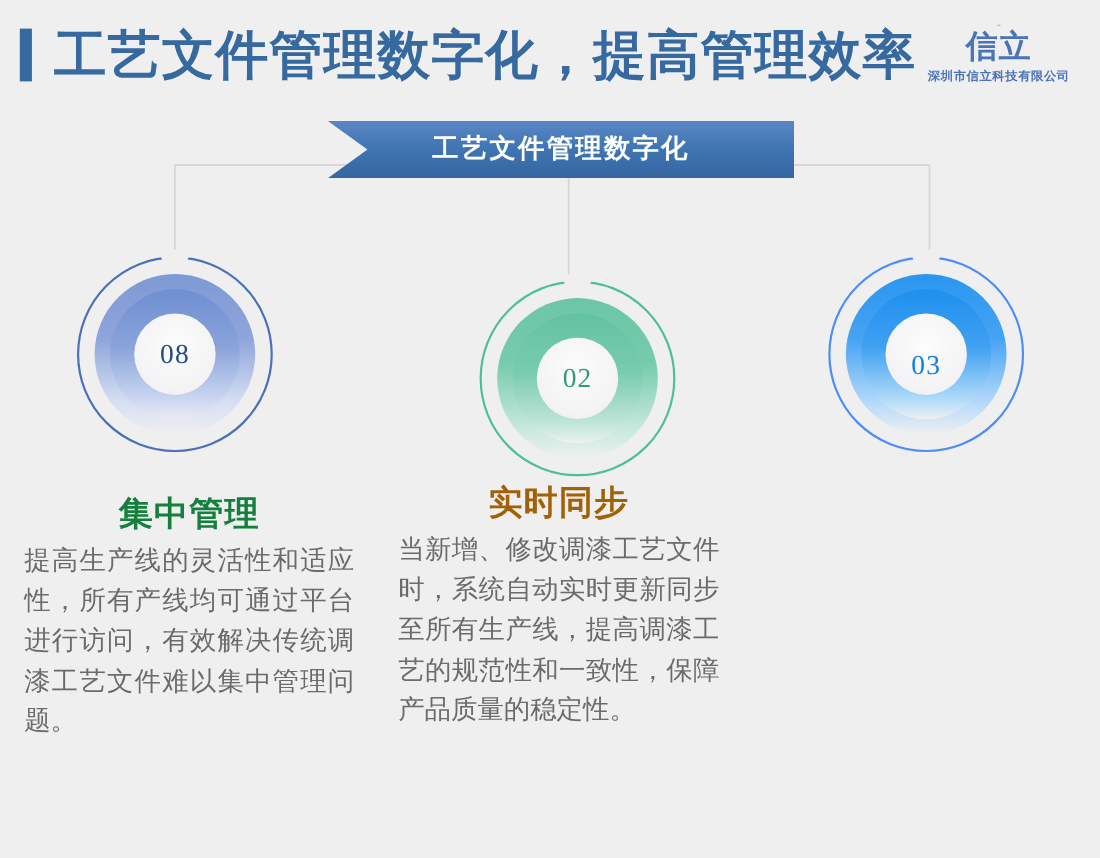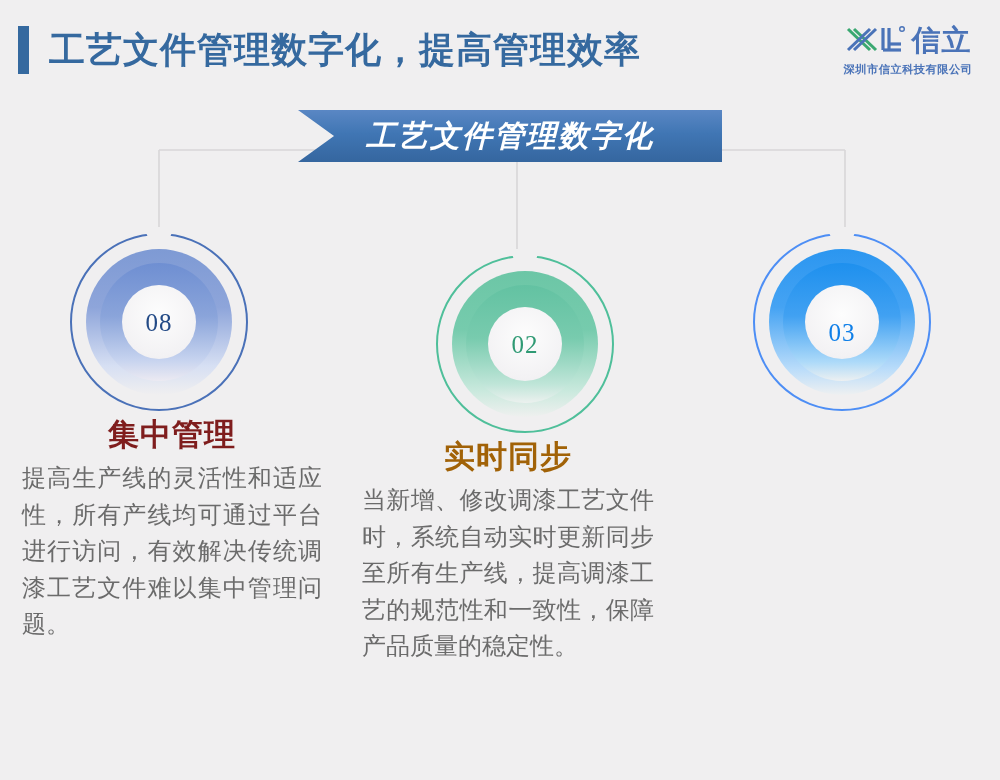--- a/index.html
+++ b/index.html
@@ -26,39 +26,40 @@
   }
   .header-accent {
     width: 11px;
     height: 48px;
     background: #35699f;
     margin-left: 18px;
     flex: 0 0 auto;
   }
   .header-title {
     margin-left: 20px;
-    font-size: 36px;
+    font-size: 48px;
     font-weight: bold;
     color: #35699f;
     letter-spacing: 1px;
     white-space: nowrap;
   }
   .logo-wrap {
     position: absolute;
     right: 18px;
     top: 22px;
     width: 148px;
     text-align: center;
   }
   .logo-main {
     display: flex;
     align-items: center;
     justify-content: center;
     gap: 5px;
     height: 36px;
+    flex-direction: column;
   }
   .logo-xl { display: block; }
   .logo-cn {
     font-size: 29px;
     font-weight: bold;
     color: #4a73b8;
     letter-spacing: 1px;
     line-height: 1;
   }
   .logo-sub {
@@ -95,25 +96,24 @@
       100% 100%, 0% 100%, 8.5% 50%
     );
     display: flex;
     align-items: center;
     justify-content: center;
     box-sizing: border-box;
     filter: drop-shadow(0 3px 5px rgba(140,120,130,0.28));
   }
   .ribbon-text {
     color: #ffffff;
-    font-size: 30px;
+    font-size: 24px;
     font-weight: bold;
     letter-spacing: 2px;
     line-height: 1;
-    font-style: italic;
   }
 
   
   .circle-node {
     position: absolute;
     width: 178px;
     height: 178px;
   }
   .ring {
     position: absolute;
@@ -204,21 +204,21 @@
     text-align: justify;
     text-align-last: left;
     letter-spacing: 0px;
     margin: 0;
   }
 
   #col1 { left: 22px;  top: 418px; width: 300px; }
   #col2 { left: 362px; top: 440px; width: 292px; }
   #col3 { left: 684px; top: 413px; width: 296px; }
 
-  #col1 .col-title { color: #7f1d1d; }
+  #col1 .col-title { color: #15803d; margin-top: 32px; }
   #col2 .col-title { color: #a16207; }
   #col3 .col-title { color: #0f9bff; }
 </style>
 </head>
 <body>
 
 <div class="header">
   <div class="header-accent"></div>
   <div class="header-title">工艺文件管理数字化，提高管理效率</div>
 

